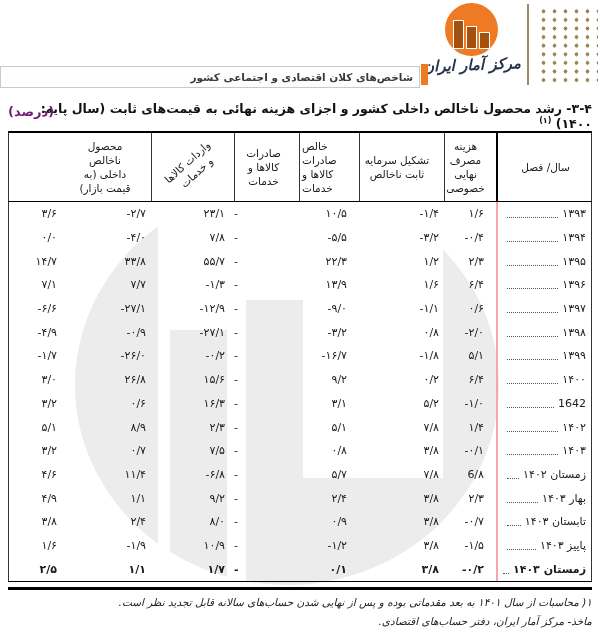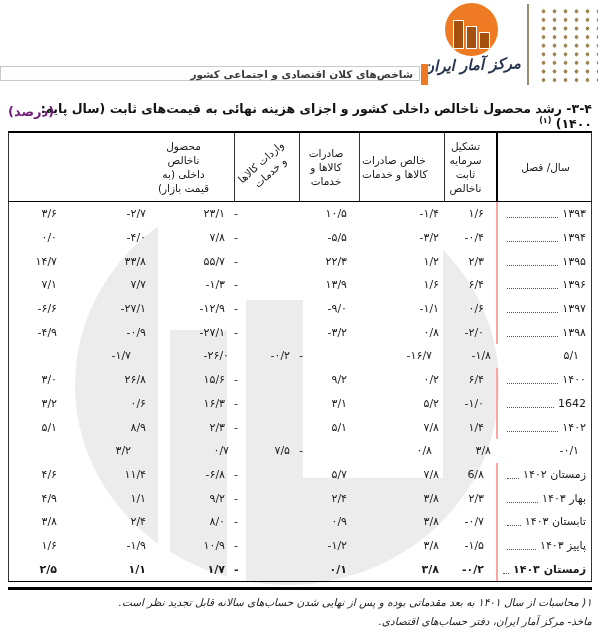--- a/index.html
+++ b/index.html
@@ -11,21 +11,21 @@
   .dot-grid{position:absolute;left:536px;top:5px;width:62px;height:78px;
     background-image:radial-gradient(circle,#9d8350 1.7px,transparent 2.2px);
     background-size:11px 8.6px;background-position:2px 2px;}
   .v-divider{position:absolute;left:527px;top:4px;width:2px;height:81px;background:#9a8d6e;}
   .logo-circle{position:absolute;left:445px;top:3px;width:53px;height:53px;border-radius:50%;
     display:flex;align-items:flex-end;justify-content:center;gap:2px;padding-bottom:7px;box-sizing:border-box;}
   .logo-bar{width:9px;background:#a4500f;border:1px solid #fff;}
   .b1{height:15px}.b2{height:21px}.b3{height:27px}
   .brand-script{position:absolute;left:413px;top:56px;width:118px;text-align:center;
     font-size:15px;font-weight:bold;font-style:italic;color:#26334d;transform:rotate(-2deg);letter-spacing:-0.5px;}
-  .band{position:absolute;left:0;top:66px;width:420px;height:15px;background:#fefefe;
+  .band{position:absolute;left:0;top:66px;width:420px;height:22px;background:#fefefe;
     border:1px solid #c9c9c9;box-sizing:border-box;display:flex;align-items:center;justify-content:flex-start;
     padding:0 6px;font-size:10.5px;font-weight:bold;color:#3a3a3a;}
   .band-accent{position:absolute;left:421px;top:64px;width:7px;height:21px;background:#ee7b23;}
   
   .title-row{position:absolute;top:101px;right:8px;left:8px;font-size:12.5px;font-weight:bold;color:#111;text-align:right;}
   .title-row sup{font-size:8px;}
   .rtl-ovr{unicode-bidi:bidi-override;direction:rtl;}
   .ltr-ovr{direction:ltr;unicode-bidi:bidi-override;display:inline-block;}
   .percent-label{position:absolute;top:104px;left:8px;font-size:13px;font-weight:bold;color:#701a75;}
   
@@ -80,20 +80,21 @@
 <div class="wm wm-circle"></div>
 <div class="wm wm-carve" style="left:158px;top:185px;width:12px;height:397px;"></div>
 <div class="wm wm-carve" style="left:227px;top:185px;width:19px;height:397px;"></div>
 <div class="wm wm-carve" style="left:303px;top:185px;width:140px;height:293px;"></div>
 <div class="wm wm-carve" style="left:246px;top:185px;width:57px;height:115px;"></div>
 <div class="wm wm-carve" style="left:170px;top:185px;width:57px;height:145px;"></div>
 
 <div class="tablewrap">
   <div class="thead">
     <div class="hcell c1">سال/ فصل</div>
+    <div class="hcell c2">هزینه مصرف نهایی خصوصی</div>
     <div class="hcell c4">تشکیل سرمایه ثابت ناخالص</div>
     <div class="hcell c5">خالص صادرات کالاها و خدمات</div>
     <div class="hcell c6">صادرات کالاها و خدمات</div>
     <div class="hcell c7">
         <span class="rotated">واردات کالاها و خدمات</span>
       </div>
     <div class="hcell c8">محصول ناخالص داخلی (به قیمت بازار)</div>
   </div>
   <div class="tbody" id="tbody">
   <div class="trow">
@@ -174,20 +175,24 @@
     <div class="tcell num c2">-۲/۰</div>
     <div class="tcell num c3">۰/۸</div>
     <div class="tcell num c4">-۳/۲</div>
     <div class="tcell num c5">-</div>
     <div class="tcell num c6">-۲۷/۱</div>
     <div class="tcell num c7">-۰/۹</div>
     <div class="tcell num c8">-۴/۹</div>
   </div>
 
   <div class="trow">
+    <div class="tcell c1">
+      <span class="ylabel">۱۳۹۹</span>
+      <span class="dots"></span>
+    </div>
     <div class="tcell num c2">۵/۱</div>
     <div class="tcell num c3">-۱/۸</div>
     <div class="tcell num c4">-۱۶/۷</div>
     <div class="tcell num c5">-</div>
     <div class="tcell num c6">-۰/۲</div>
     <div class="tcell num c7">-۲۶/۰</div>
     <div class="tcell num c8">-۱/۷</div>
   </div>
 
   <div class="trow">
@@ -226,20 +231,24 @@
     <div class="tcell num c2">۱/۴</div>
     <div class="tcell num c3">۷/۸</div>
     <div class="tcell num c4">۵/۱</div>
     <div class="tcell num c5">-</div>
     <div class="tcell num c6">۲/۳</div>
     <div class="tcell num c7">۸/۹</div>
     <div class="tcell num c8">۵/۱</div>
   </div>
 
   <div class="trow">
+    <div class="tcell c1">
+      <span class="ylabel">۱۴۰۳</span>
+      <span class="dots"></span>
+    </div>
     <div class="tcell num c2">-۰/۱</div>
     <div class="tcell num c3">۳/۸</div>
     <div class="tcell num c4">۰/۸</div>
     <div class="tcell num c5">-</div>
     <div class="tcell num c6">۷/۵</div>
     <div class="tcell num c7">۰/۷</div>
     <div class="tcell num c8">۳/۲</div>
   </div>
 
   <div class="trow">

